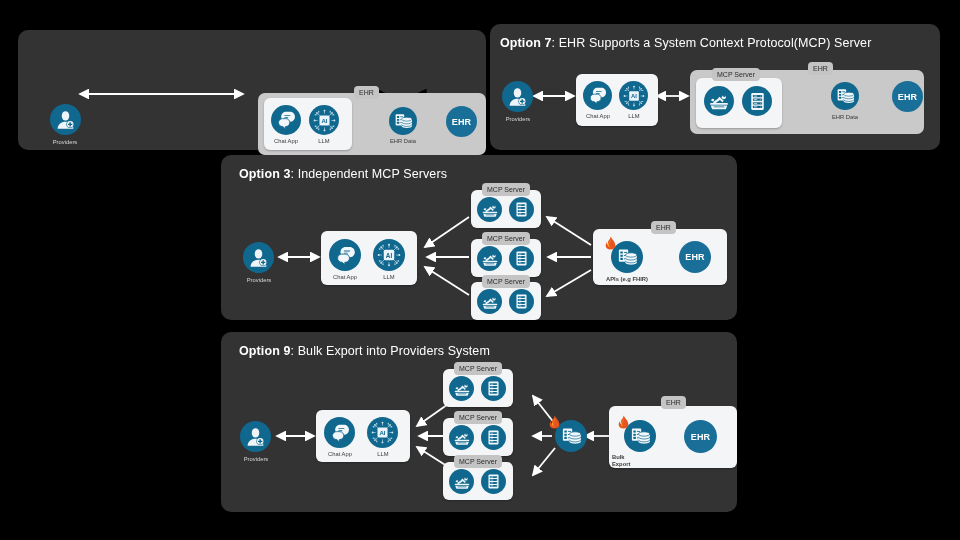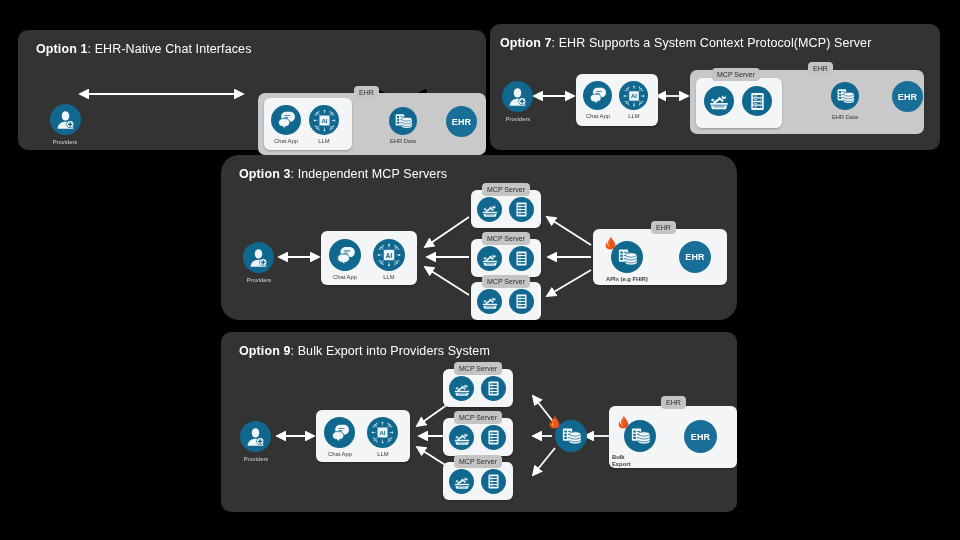--- a/index.html
+++ b/index.html
@@ -145,23 +145,20 @@
       </symbol>
 
       <symbol id="i-flame" viewBox="0 0 32 40">
         <path d="M16 1c1 7-5 9-7 15-2 5 0 10 3 12-4-1-7-5-7-10 0 0-3 4-3 10 0 7 6 11 14 11s14-5 14-12c0-11-9-17-14-26z" fill="#e8541f"></path>
         <path d="M17 10c1 6-4 8-5 13-1 4 1 8 4 10-5-1-8-4-8-9 0 0 6-6 9-14z" fill="#f6a623"></path>
       </symbol>
     </defs>
   </svg>
 
   <div class="panel" style="left:18px;top:30px;width:468px;height:120px;">
-    <div class="panel-title">
-      <span class="opt">Option 1</span><span class="rest">: </span><span class="rest">EHR-Native Chat Interfaces</span>
-    </div>
 
     <div class="canvas">
 
       <svg class="arrows" viewBox="0 0 468 120">
         <defs>
           <marker id="wh1" markerWidth="6" markerHeight="6" refX="5" refY="3" orient="auto">
             <path d="M0,0 L6,3 L0,6 z" fill="#fff"></path>
             </marker>
           <marker id="wh1s" markerWidth="6" markerHeight="6" refX="1" refY="3" orient="auto">
             <path d="M6,0 L0,3 L6,6 z" fill="#fff"></path>
@@ -288,21 +285,21 @@
           </svg>
       </div>
       <div class="cap" style="left:328px;top:90px;width:54px;">EHR Data</div>
 
       <div class="circ ehr" style="left:402px;top:57px;width:31px;height:31px;">
         <span class="ehrtxt">EHR</span>
       </div>
     </div>
   </div>
 
-  <div class="panel" style="left:221px;top:155px;width:516px;height:165px;border-radius:18px;">
+  <div class="panel" style="left:221px;top:155px;width:516px;height:165px;">
     <div class="panel-title">
       <span class="opt">Option 3</span><span class="rest">: </span><span class="rest">Independent MCP Servers</span>
     </div>
 
     <div class="canvas">
       <svg class="arrows" viewBox="0 0 516 165">
         <defs>
           <marker id="wh3" markerWidth="6" markerHeight="6" refX="5" refY="3" orient="auto">
             <path d="M0,0 L6,3 L0,6 z" fill="#fff"></path>
             </marker>

